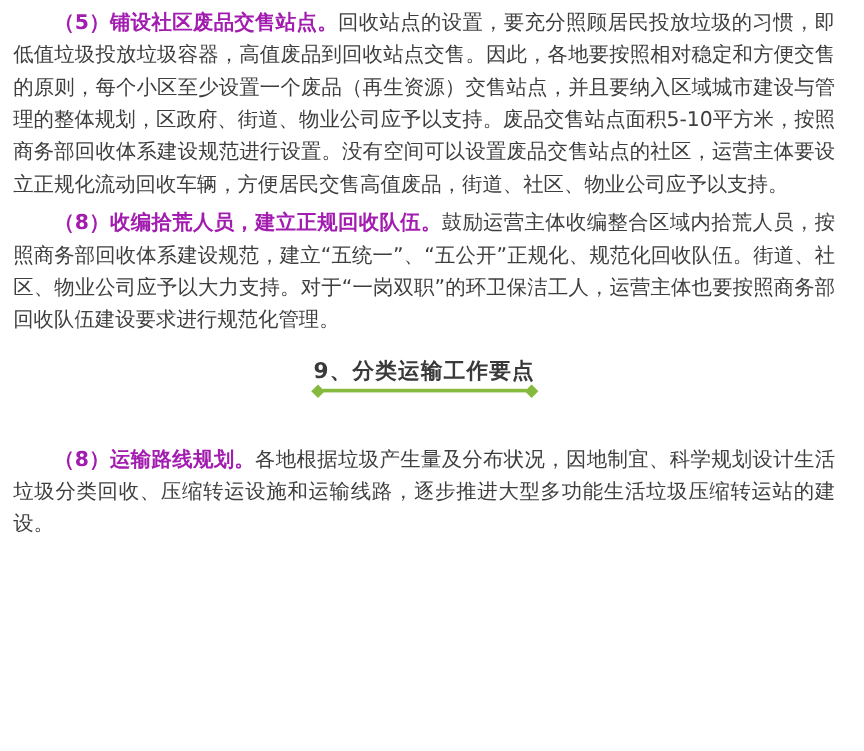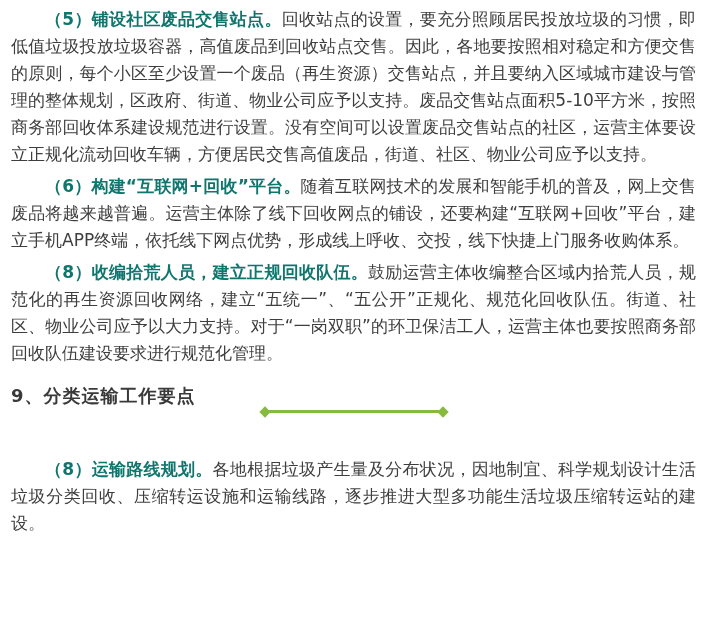--- a/index.html
+++ b/index.html
@@ -20,26 +20,26 @@
     font-size: 17px;
     line-height: 27px;
     color: #3e3e3e;
     text-align: justify;
   }
   p.para {
     margin: 0 0 5px 0;
     text-indent: 2em;
   }
   .lead {
-    color: #0f766e;
+    color: #a21caf;
     font-weight: bold;
   }
   .section-heading {
     margin: 16px 0 40px 0;
-    text-align: left;
+    text-align: center;
     text-indent: 0;
   }
   .heading-title {
     margin: 0;
     font-size: 18px;
     line-height: 25px;
     font-weight: bold;
     color: #3a3a3a;
     letter-spacing: 1px;
   }
@@ -63,23 +63,22 @@
     flex: 0 0 auto;
   }
 </style>
 </head>
 <body>
 
 <div class="article">
 
   <p class="para"><span class="lead">（5）铺设社区废品交售站点。</span><span>回收站点的设置，要充分照顾居民投放垃圾的习惯，即低值垃圾投放垃圾容器，高值废品到回收站点交售。因此，各地要按照相对稳定和方便交售的原则，每个小区至少设置一个废品（再生资源）交售站点，并且要纳入区域城市建设与管理的整体规划，区政府、街道、物业公司应予以支持。废品交售站点面积5-10平方米，按照商务部回收体系建设规范进行设置。没有空间可以设置废品交售站点的社区，运营主体要设立正规化流动回收车辆，方便居民交售高值废品，街道、社区、物业公司应予以支持。</span></p>
 
-  <p class="para"><span class="lead">（6）构建“互联网+回收”平台。</span><span>随着互联网技术的发展和智能手机的普及，网上交售废品将越来越普遍。运营主体除了线下回收网点的铺设，还要构建“互联网+回收”平台，建立手机APP终端，依托线下网点优势，形成线上呼收、交投，线下快捷上门服务收购体系。</span></p>
 
-  <p class="para"><span class="lead">（8）收编拾荒人员，建立正规回收队伍。</span><span>鼓励运营主体收编整合区域内拾荒人员，规范化的再生资源回收网络，建立“五统一”、“五公开”正规化、规范化回收队伍。街道、社区、物业公司应予以大力支持。对于“一岗双职”的环卫保洁工人，运营主体也要按照商务部回收队伍建设要求进行规范化管理。</span></p>
+  <p class="para"><span class="lead">（8）收编拾荒人员，建立正规回收队伍。</span><span>鼓励运营主体收编整合区域内拾荒人员，按照商务部回收体系建设规范，建立“五统一”、“五公开”正规化、规范化回收队伍。街道、社区、物业公司应予以大力支持。对于“一岗双职”的环卫保洁工人，运营主体也要按照商务部回收队伍建设要求进行规范化管理。</span></p>
 
 
   <div class="section-heading">
     <div class="heading-title">9、分类运输工作要点</div>
     <div class="heading-underline">
       <span class="diamond"></span>
       <span class="hline"></span>
       <span class="diamond"></span>
     </div>
   </div>

